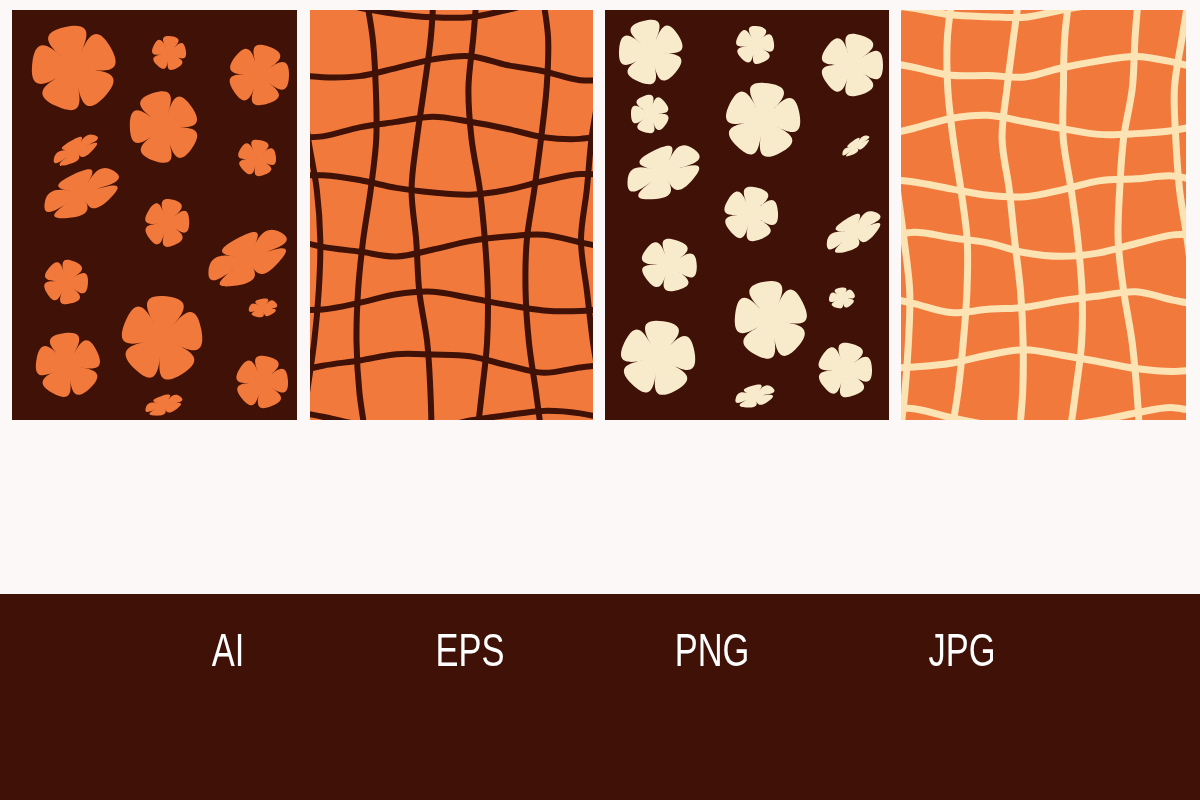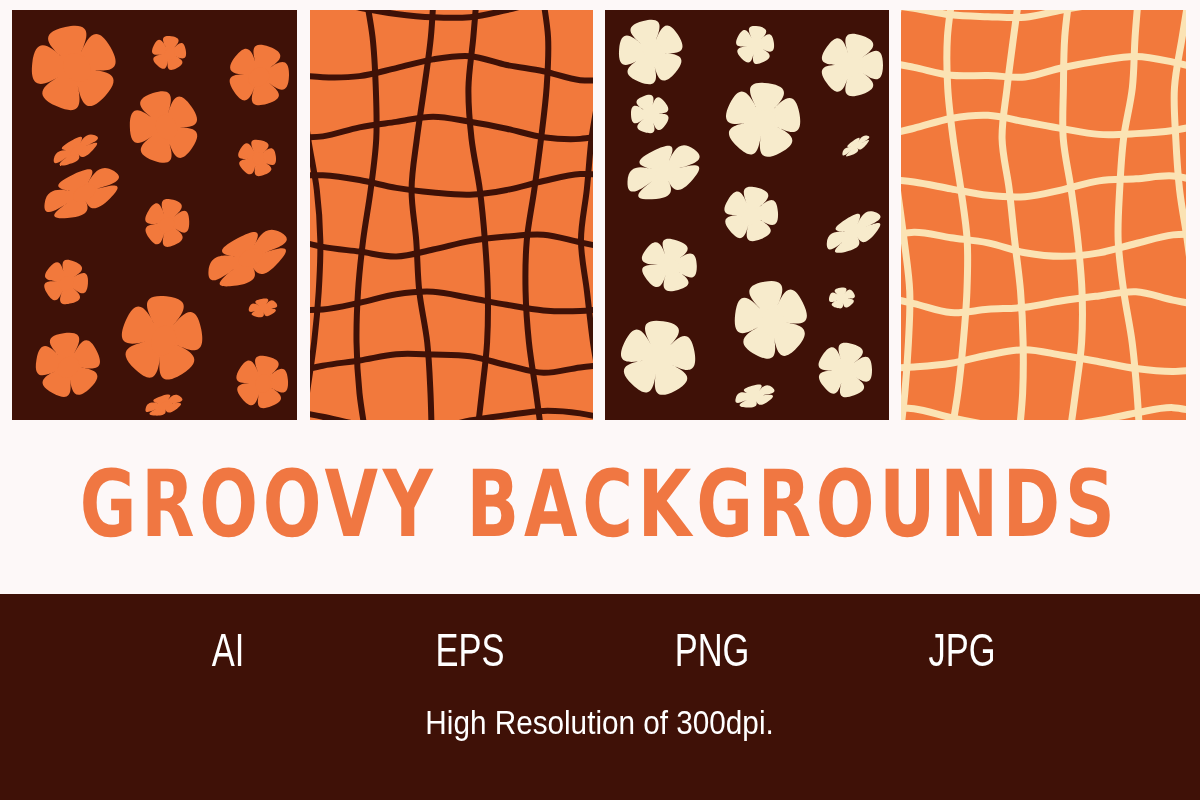--- a/index.html
+++ b/index.html
@@ -306,30 +306,26 @@
             <path d="M -24.00 229.24 C -17.83 228.08, 0.67 222.58, 13.00 222.33 C 25.33 222.08, 37.67 225.98, 50.00 227.73 C 62.33 229.49, 74.67 230.35, 87.00 232.84 C 99.33 235.33, 111.67 240.44, 124.00 242.69 C 136.33 244.95, 148.67 246.32, 161.00 246.35 C 173.33 246.39, 185.67 245.04, 198.00 242.90 C 210.33 240.76, 222.67 236.51, 235.00 233.50 C 247.33 230.50, 259.67 226.39, 272.00 224.88 C 284.33 223.38, 302.83 224.54, 309.00 224.47"></path>
             <path d="M -24.00 285.13 C -17.83 286.54, 0.67 290.70, 13.00 293.61 C 25.33 296.52, 37.67 301.65, 50.00 302.59 C 62.33 303.54, 74.67 300.16, 87.00 299.28 C 99.33 298.39, 111.67 298.69, 124.00 297.28 C 136.33 295.87, 148.67 292.71, 161.00 290.82 C 173.33 288.93, 185.67 287.45, 198.00 285.93 C 210.33 284.41, 222.67 281.01, 235.00 281.70 C 247.33 282.39, 259.67 287.49, 272.00 290.06 C 284.33 292.64, 302.83 295.97, 309.00 297.15"></path>
             <path d="M -24.00 358.77 C -17.83 358.48, 0.67 357.96, 13.00 357.05 C 25.33 356.14, 37.67 355.32, 50.00 353.32 C 62.33 351.32, 74.67 347.31, 87.00 345.04 C 99.33 342.76, 111.67 339.63, 124.00 339.67 C 136.33 339.70, 148.67 343.25, 161.00 345.26 C 173.33 347.27, 185.67 349.52, 198.00 351.73 C 210.33 353.95, 222.67 356.91, 235.00 358.52 C 247.33 360.14, 259.67 361.48, 272.00 361.42 C 284.33 361.37, 302.83 358.75, 309.00 358.22"></path>
             <path d="M -24.00 398.10 C -17.83 398.21, 0.67 397.19, 13.00 398.78 C 25.33 400.38, 37.67 404.99, 50.00 407.68 C 62.33 410.36, 74.67 412.77, 87.00 414.88 C 99.33 416.99, 111.67 420.06, 124.00 420.32 C 136.33 420.57, 148.67 418.05, 161.00 416.42 C 173.33 414.78, 185.67 412.75, 198.00 410.51 C 210.33 408.26, 222.67 405.10, 235.00 402.96 C 247.33 400.81, 259.67 397.19, 272.00 397.64 C 284.33 398.09, 302.83 404.32, 309.00 405.65"></path>
           </g>
         </svg>
     </div>
 
   </div>
 
-  <div class="title-band">
-    <div class="title-text">GROOVY BACKGROUNDS</div>
-  </div>
 
   <div class="footer">
 
     <div class="format-row">
       <div class="format-item" id="fmt-0">AI</div>
       <div class="format-item" id="fmt-1">EPS</div>
       <div class="format-item" id="fmt-2">PNG</div>
       <div class="format-item" id="fmt-3">JPG</div>
     </div>
 
-    <div class="footer-note"><span>High Resolution of 300dpi.</span></div>
 
   </div>
 
 </div>
 
 </body></html>

